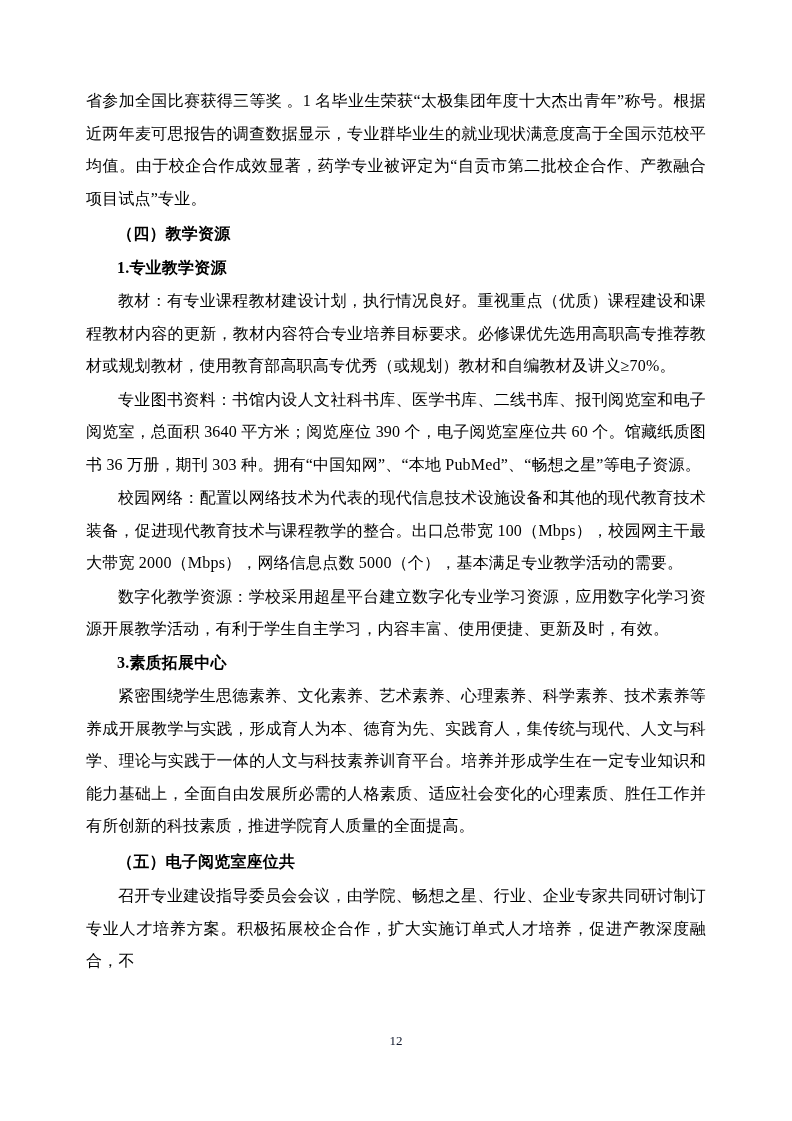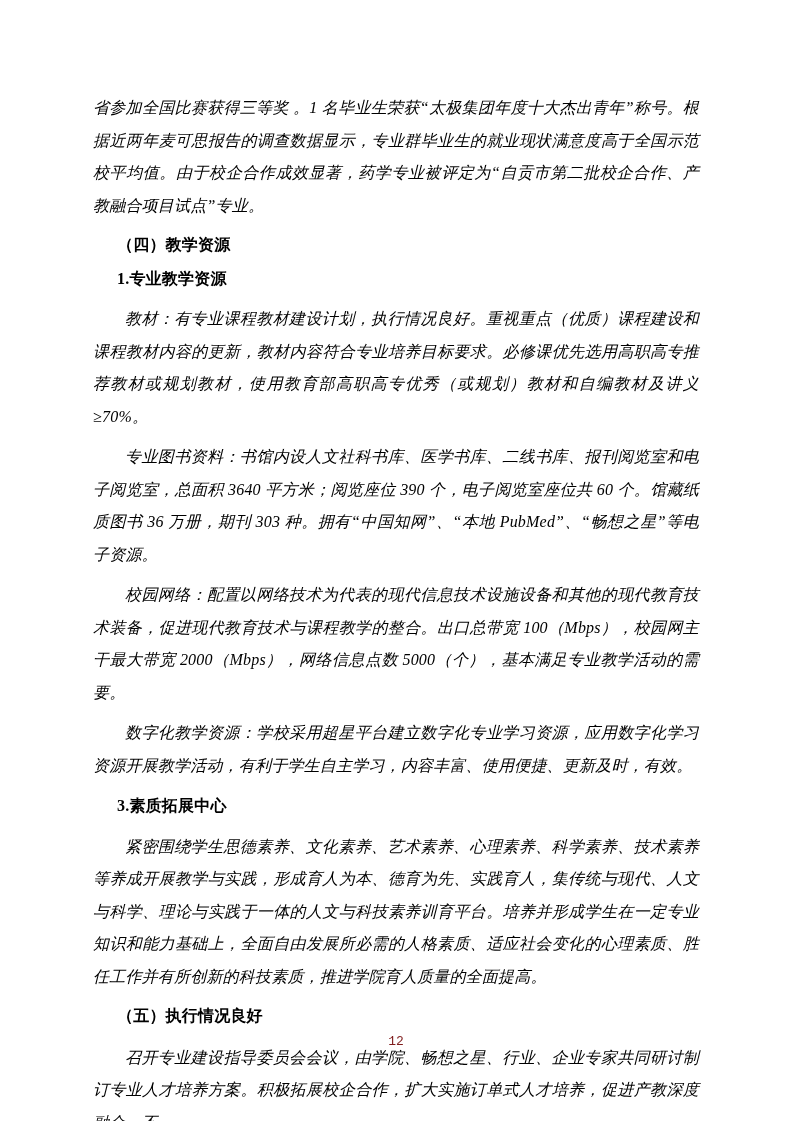--- a/index.html
+++ b/index.html
@@ -22,23 +22,22 @@
     position: absolute;
     left: 85px;
     top: 84px;
     width: 622px;
     font-size: 16px;
     line-height: 32.5px;
     text-align: justify;
     letter-spacing: 0.2px;
   }
   .para {
-    margin: 8px;
+    margin: 1px;
     text-indent: 2em;
-    font-style: italic;
   }
   .para.no-indent {
     text-indent: 0;
   }
   .heading {
     margin: 0;
     font-weight: bold;
     text-indent: 2em;
     font-size: 16px;
     line-height: 32.5px;
@@ -48,23 +47,23 @@
     font-family: Liberation Mono, monospace;
   }
   .footer {
     position: absolute;
     left: 0;
     top: 1031px;
     width: 792px;
     text-align: center;
   }
   .page-number {
-    font-family: Liberation Mono, monospace;
+    font-family: Liberation Serif, serif;
     font-size: 13px;
-    color: #7f1d1d;
+    color: #0f172a;
   }
 </style>
 </head>
 <body>
 
 <div class="page">
 
   <div class="body-text">
 
     <p class="para no-indent">省参加全国比赛获得三等奖 。1 名毕业生荣获“太极集团年度十大杰出青年”称号。根据近两年麦可思报告的调查数据显示，专业群毕业生的就业现状满意度高于全国示范校平均值。由于校企合作成效显著，药学专业被评定为“自贡市第二批校企合作、产教融合项目试点”专业。</p>
@@ -79,21 +78,21 @@
     <p class="para">专业图书资料：书馆内设人文社科书库、医学书库、二线书库、报刊阅览室和电子阅览室，总面积 3640 平方米；阅览座位 390 个，电子阅览室座位共 60 个。馆藏纸质图书 36 万册，期刊 303 种。拥有“中国知网”、“本地 PubMed”、“畅想之星”等电子资源。</p>
 
     <p class="para">校园网络：配置以网络技术为代表的现代信息技术设施设备和其他的现代教育技术装备，促进现代教育技术与课程教学的整合。出口总带宽 100（Mbps），校园网主干最大带宽 2000（Mbps），网络信息点数 5000（个），基本满足专业教学活动的需要。</p>
 
     <p class="para">数字化教学资源：学校采用超星平台建立数字化专业学习资源，应用数字化学习资源开展教学活动，有利于学生自主学习，内容丰富、使用便捷、更新及时，有效。</p>
 
     <h4 class="heading">3.素质拓展中心</h4>
 
     <p class="para">紧密围绕学生思德素养、文化素养、艺术素养、心理素养、科学素养、技术素养等养成开展教学与实践，形成育人为本、德育为先、实践育人，集传统与现代、人文与科学、理论与实践于一体的人文与科技素养训育平台。培养并形成学生在一定专业知识和能力基础上，全面自由发展所必需的人格素质、适应社会变化的心理素质、胜任工作并有所创新的科技素质，推进学院育人质量的全面提高。</p>
 
-    <h3 class="heading major">（五）执行情况良好</h3>
+    <h3 class="heading major">（五）电子阅览室座位共</h3>
 
     <p class="para">召开专业建设指导委员会会议，由学院、畅想之星、行业、企业专家共同研讨制订专业人才培养方案。积极拓展校企合作，扩大实施订单式人才培养，促进产教深度融合，不</p>
 
   </div>
 
   <div class="footer">
     <span class="page-number">12</span>
   </div>
 
 </div>

